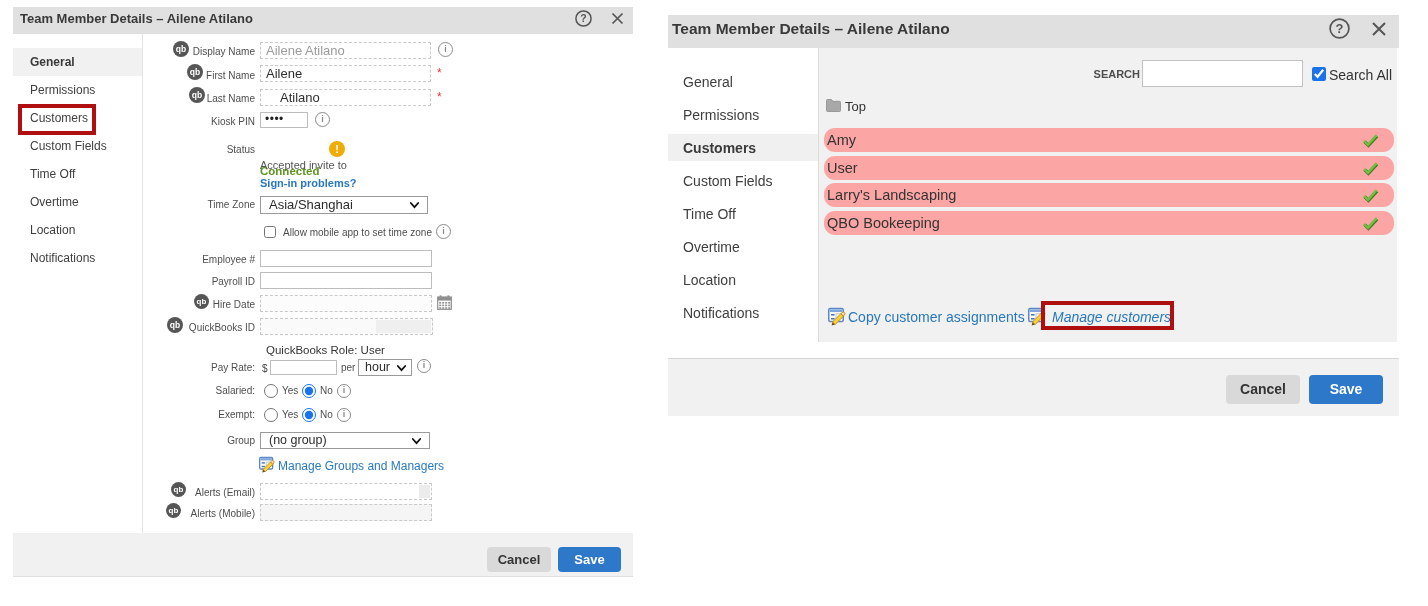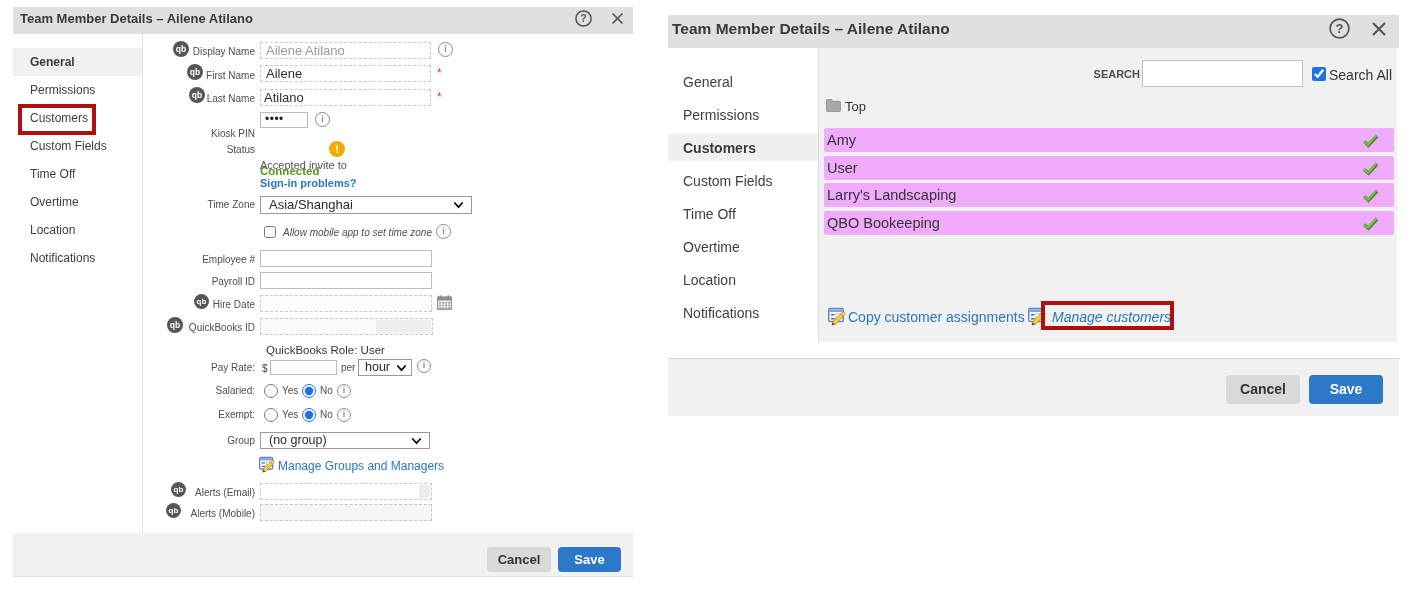--- a/index.html
+++ b/index.html
@@ -13,21 +13,21 @@
 .solid{border:1px solid #bdbdbd;}
 .sel{position:absolute;background:#fff;box-sizing:border-box;border:1px solid #9a9a9a;
   color:#2b2b2b;}
 .info{position:absolute;box-sizing:border-box;border-radius:50%;color:#8b8b8b;
   text-align:center;font-style:normal;}
 .link{color:#2878bd;position:absolute;}
 .btn{position:absolute;box-sizing:border-box;border-radius:4px;font-weight:bold;
   text-align:center;}
 .btnc{background:#d9d9d9;color:#333;}
 .btns{background:#2d78c8;color:#fff;}
-.row{position:absolute;background:#f0abfc;border-radius:2px;}
+.row{position:absolute;background:#fca5a5;border-radius:11px;}
 </style>
 </head>
 <body>
 
 <div id="dlgL">
  <div class="a" style="left:13px;top:7px;width:620px;height:27px;background:#e0e0e0;"></div>
  <div class="a" style="left:20px;top:11px;font-size:13px;font-weight:bold;color:#393939;">Team Member Details – Ailene Atilano</div>
 
  <svg class="a" style="left:575px;top:10px;" width="17" height="17" viewBox="0 0 17 17">
    <circle cx="8.5" cy="8.5" r="7.6" fill="none" stroke="#555" stroke-width="1.5"></circle>
@@ -61,42 +61,42 @@
  <div class="fld dash" style="left:260px;top:42px;width:171px;height:17px;font-size:13px;color:#9b9b9b;line-height:15px;padding-left:5px;">Ailene Atilano</div>
  <span class="info" style="left:438px;top:42px;width:15px;height:15px;border:1.5px solid #8b8b8b;font-size:9px;line-height:12px;font-weight:bold;">i</span>
 
  <span class="qb" style="left:187px;top:64px;width:16px;height:16px;font-size:8.5px;line-height:16px;">qb</span>
  <div class="lbl" style="left:100px;top:70px;width:155px;">First Name</div>
  <div class="fld dash" style="left:260px;top:65px;width:171px;height:17px;font-size:13px;color:#2e2e2e;line-height:15px;padding-left:5px;">Ailene</div>
  <div class="a" style="left:437px;top:66px;color:#e23b3b;font-size:12px;">*</div>
 
  <span class="qb" style="left:189px;top:87px;width:16px;height:16px;font-size:8.5px;line-height:16px;">qb</span>
  <div class="lbl" style="left:100px;top:93px;width:155px;">Last Name</div>
- <div class="fld dash" style="left:260px;top:89px;width:171px;height:17px;font-size:13px;color:#2e2e2e;line-height:15px;padding-left:3px;">Atilano</div>
+ <div class="fld dash" style="left:260px;top:89px;width:171px;height:17px;font-size:13px;color:#2e2e2e;line-height:15px;padding-left:19px;">Atilano</div>
  <div class="a" style="left:437px;top:90px;color:#e23b3b;font-size:12px;">*</div>
 
- <div class="lbl" style="left:100px;top:128px;width:155px;">Kiosk PIN</div>
+ <div class="lbl" style="left:100px;top:116px;width:155px;">Kiosk PIN</div>
  <div class="fld solid" style="left:260px;top:112px;width:48px;height:16px;font-size:12px;color:#222;line-height:13px;padding-left:4px;letter-spacing:0.5px;">••••</div>
  <span class="info" style="left:315px;top:112px;width:15px;height:15px;border:1.5px solid #8b8b8b;font-size:9px;line-height:12px;font-weight:bold;">i</span>
 
  <div class="lbl" style="left:100px;top:144px;width:155px;text-align:right;">Status</div>
  <div class="a" style="left:260px;top:141px;font-size:11.5px;font-weight:bold;color:#5c9420;margin-top:24px;">Connected</div>
  <div class="a" style="left:329px;top:141px;width:16px;height:16px;border-radius:50%;background:#f0ac00;color:#fff;font-size:11px;font-weight:bold;text-align:center;line-height:16px;">!</div>
  <div class="a" style="left:260px;top:159px;font-size:11px;color:#555;">Accepted invite to</div>
  <div class="link a" style="left:260px;top:177px;font-size:11px;font-weight:bold;">Sign-in problems?</div>
 
  <div class="lbl" style="left:100px;top:199px;width:155px;">Time Zone</div>
- <div class="sel" style="left:260px;top:196px;width:212px;height:18px;font-size:13px;line-height:16px;padding-left:8px;">Asia/Shanghai
+ <div class="sel" style="left:260px;top:196px;width:168px;height:18px;font-size:13px;line-height:16px;padding-left:8px;">Asia/Shanghai
    <svg style="position:absolute;right:8px;top:5px;" width="9" height="7" viewBox="0 0 9 7">
         <path d="M0.8 1 L4.5 5.2 L8.2 1" fill="none" stroke="#111" stroke-width="1.8" stroke-linecap="round"></path>
       </svg>
  </div>
 
  <input type="checkbox" class="a" style="left: 264px; top: 226px; width: 12px; height: 12px; accent-color: rgb(26, 115, 232); margin: 0px;">
- <div class="a" style="left:283px;top:227px;font-size:10px;color:#4e4e4e;font-style:italic;">Allow mobile app to set time zone</div>
+ <div class="a" style="left:283px;top:227px;font-size:10px;color:#4e4e4e;">Allow mobile app to set time zone</div>
  <span class="info" style="left:436px;top:224px;width:15px;height:15px;border:1.5px solid #8b8b8b;font-size:9px;line-height:12px;font-weight:bold;">i</span>
 
  <div class="lbl" style="left:100px;top:254px;width:155px;">Employee #</div>
  <div class="fld solid" style="left:260px;top:250px;width:172px;height:17px;"></div>
 
  <div class="lbl" style="left:100px;top:276px;width:155px;">Payroll ID</div>
  <div class="fld solid" style="left:260px;top:272px;width:172px;height:17px;"></div>
 
  <span class="qb" style="left:194px;top:294px;width:15px;height:15px;font-size:8px;line-height:15px;">qb</span>
  <div class="lbl" style="left:100px;top:299px;width:155px;">Hire Date</div>

